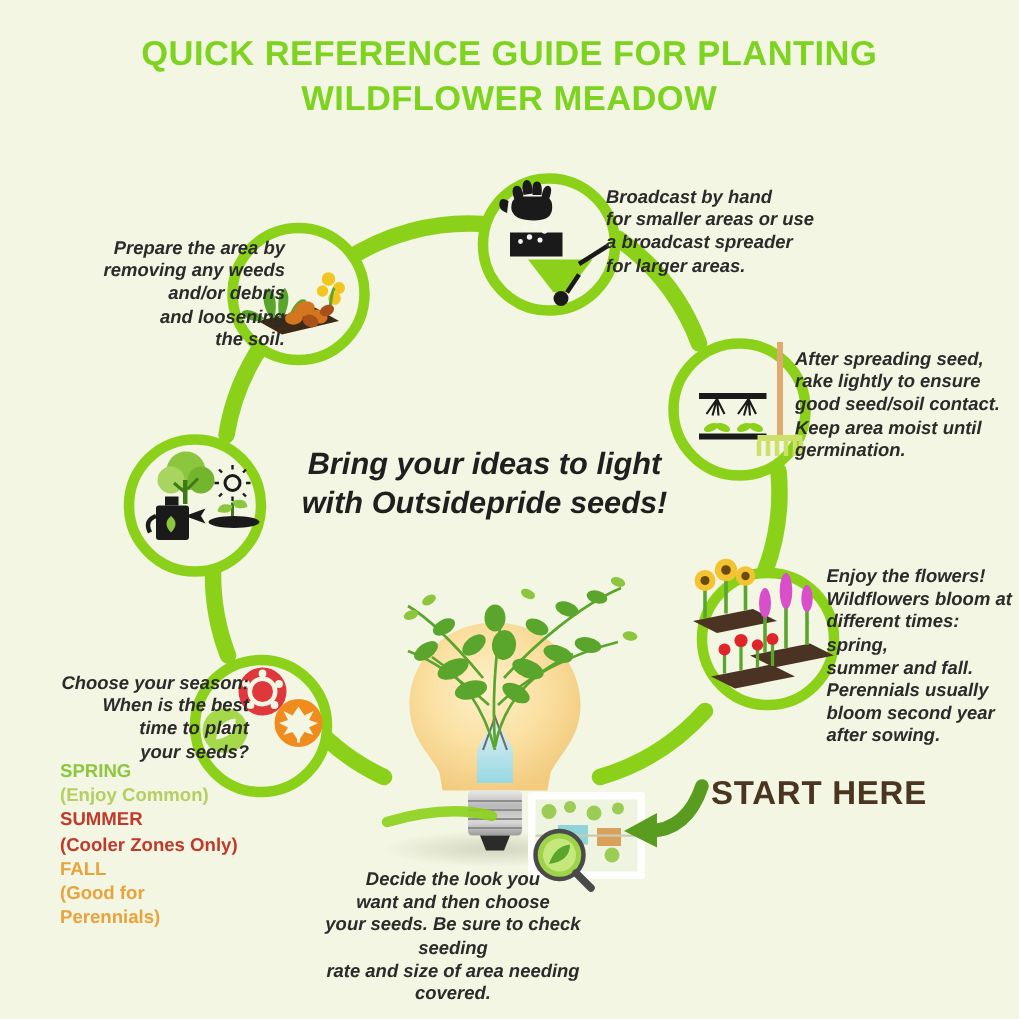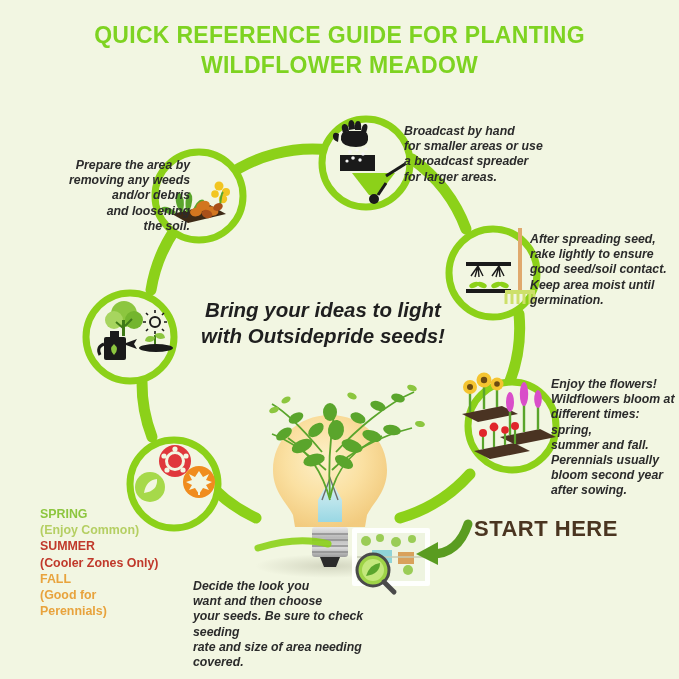--- a/index.html
+++ b/index.html
@@ -38,21 +38,21 @@
     line-height:15.2px;
     color:#2b2b2b;
     white-space:pre-line;
   }
   .c-broadcast{left:404px;top:124px;width:170px;text-align:left;}
   .c-prepare{left:52px;top:158px;width:138px;text-align:right;}
   .c-rake{left:530px;top:232px;width:150px;text-align:left;}
   .c-location{left:4px;top:292px;width:104px;text-align:right;}
   .c-enjoy{left:551px;top:377px;width:132px;text-align:left;}
   .c-season{left:14px;top:448px;width:152px;text-align:right;}
-  .c-decide{left:193px;top:579px;width:218px;text-align:left;}
+  .c-decide{left:193px;top:579px;width:218px;text-align:center;}
 
   .center-tag{
     position:absolute;left:183px;top:297px;width:280px;
     text-align:center;
     font-family:"Liberation Sans",sans-serif;
     font-style:italic;
     font-weight:bold;
     font-size:20.5px;
     line-height:26px;
     color:#1f1f1f;
@@ -432,20 +432,24 @@
 good seed/soil contact.
 Keep area moist until
 germination.</div>
   <div class="callout c-enjoy">Enjoy the flowers!
 Wildflowers bloom at
 different times: spring,
 summer and fall.
 Perennials usually
 bloom second year
 after sowing.</div>
+  <div class="callout c-season">Choose your season:
+When is the best
+time to plant
+your seeds?</div>
   <div class="callout c-decide">Decide the look you
 want and then choose
 your seeds.  Be sure to check seeding
 rate and size of area needing covered.</div>
 
   <div class="seasons">
     <div class="s-spring">SPRING</div>
     <div class="s-spring-sub">(Enjoy Common)</div>
     <div class="s-summer">SUMMER</div>
     <div class="s-summer-sub">(Cooler Zones Only)</div>

